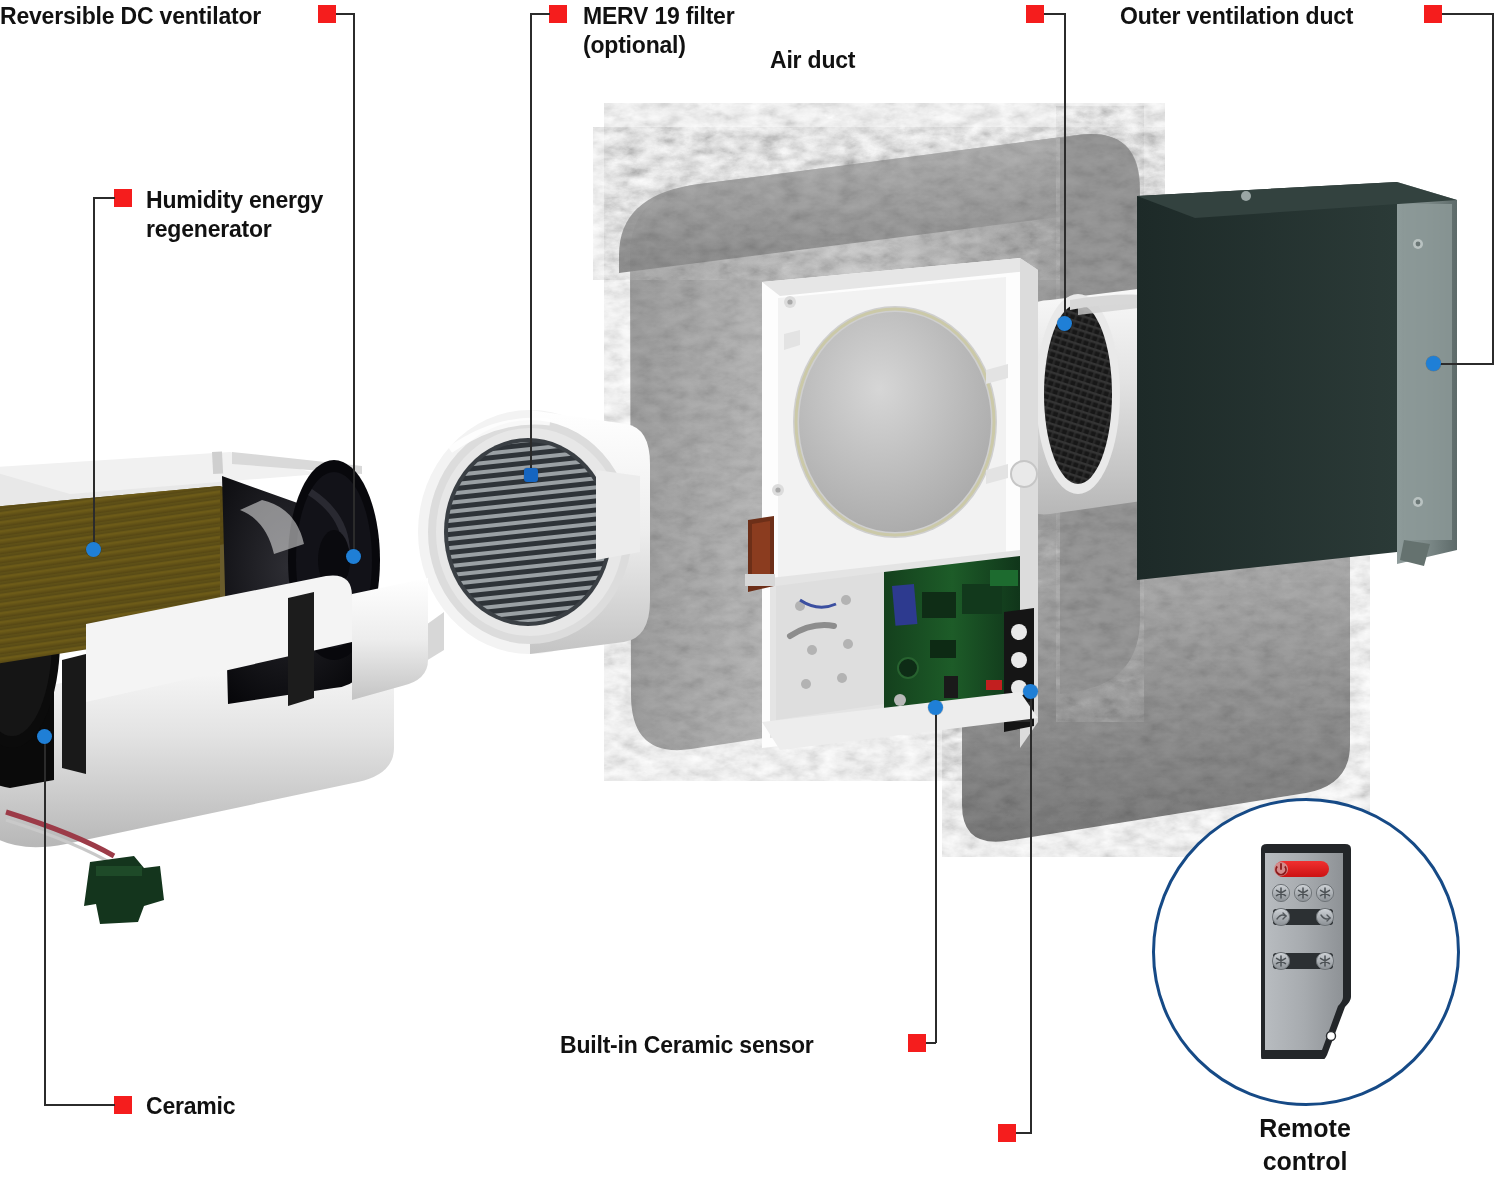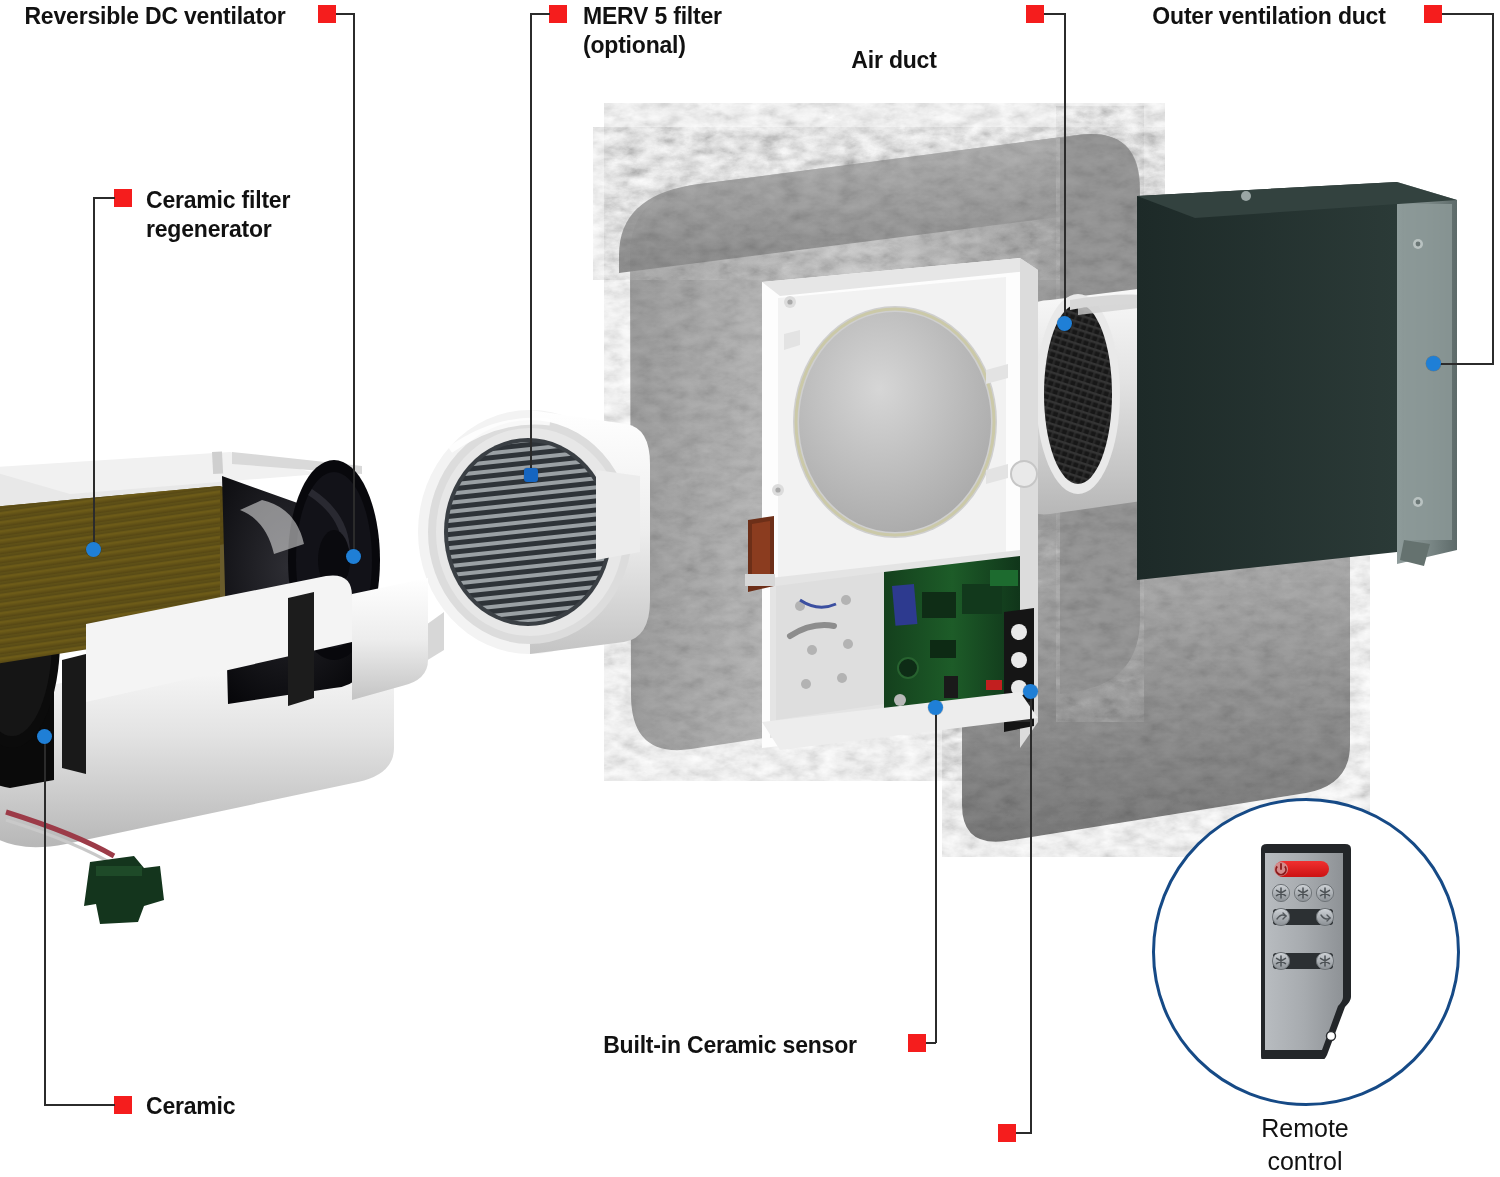--- a/index.html
+++ b/index.html
@@ -1,38 +1,38 @@
 <!DOCTYPE html>
 <html><head>
 <meta charset="utf-8">
 <style>
   html,body{margin:0;padding:0;background:#ffffff;}
   body{font-family:"Liberation Sans","DejaVu Sans",sans-serif;}
   #stage{position:relative;width:1500px;height:1177px;background:#ffffff;overflow:hidden;}
 
   
   .label{position:absolute;font-weight:700;font-size:23px;line-height:1.28;color:#111111;white-space:pre-line;letter-spacing:-0.2px;}
-  .label.right{text-align:center;}
+  .label.right{text-align:left;}
   .label.left{text-align:left;}
 
   .marker{position:absolute;width:18px;height:18px;background:#f51d1d;}
 
   .leader{position:absolute;background:#2b2b2b;}
   .leader.h{height:1.6px;}
   .leader.v{width:1.6px;}
 
   .dot{position:absolute;width:15px;height:15px;border-radius:50%;background:#1f7fd6;box-shadow:0 0 0 .5px rgba(0,0,0,.18);}
   .dot.sq{border-radius:3px;width:14px;height:14px;background:#1565c0;}
 
   
   #art{position:absolute;left:0;top:0;width:1500px;height:1177px;}
 
   
   .rc-circle{position:absolute;left:1152px;top:798px;width:308px;height:308px;border:3px solid #164a86;border-radius:50%;box-sizing:border-box;background:#fff;}
-  .rc-caption{position:absolute;left:1180px;top:1112px;width:250px;text-align:center;font-weight:400;font-size:25px;line-height:1.3;color:#111;white-space:pre-line;}
+  .rc-caption{position:absolute;left:1180px;top:1112px;width:250px;text-align:center;font-weight:700;font-size:25px;line-height:1.3;color:#111;white-space:pre-line;}
 
   .remote{position:absolute;left:1255px;top:843px;width:104px;height:216px;}
 </style>
 </head>
 <body>
 
 <div id="stage">
 
   <svg id="art" viewBox="0 0 1500 1177">
     <defs>
@@ -267,41 +267,41 @@
       <rect x="96" y="866" width="46" height="10" fill="#1e4a28"></rect>
     </g>
   </svg>
 
   <div class="label right" style="left:0px;top:2px;width:310px;">Reversible DC ventilator</div>
   <div class="marker" style="left:318px;top:5px;"></div>
   <div class="leader h" style="left:336px;top:13px;width:19px;"></div>
   <div class="leader v" style="left:353px;top:13px;height:544px;"></div>
   <div class="dot" style="left:346px;top:549px;"></div>
 
-  <div class="label left" style="left:583px;top:2px;width:260px;">MERV 5 filter
+  <div class="label left" style="left:583px;top:2px;width:260px;">MERV 19 filter
 (optional)</div>
   <div class="marker" style="left:549px;top:5px;"></div>
   <div class="leader h" style="left:530px;top:13px;width:20px;"></div>
   <div class="leader v" style="left:530px;top:13px;height:462px;"></div>
   <div class="dot sq" style="left:524px;top:468px;"></div>
 
   <div class="label right" style="left:770px;top:2px;width:248px;margin-top:44px;">Air duct</div>
   <div class="marker" style="left:1026px;top:5px;"></div>
   <div class="leader h" style="left:1044px;top:13px;width:22px;"></div>
   <div class="leader v" style="left:1064px;top:13px;height:310px;"></div>
   <div class="dot" style="left:1057px;top:316px;"></div>
 
   <div class="label right" style="left:1120px;top:2px;width:298px;">Outer ventilation duct</div>
   <div class="marker" style="left:1424px;top:5px;"></div>
   <div class="leader h" style="left:1442px;top:13px;width:52px;"></div>
   <div class="leader v" style="left:1492px;top:13px;height:351px;"></div>
   <div class="leader h" style="left:1438px;top:363px;width:56px;"></div>
   <div class="dot" style="left:1426px;top:356px;"></div>
 
-  <div class="label left" style="left:146px;top:186px;width:250px;">Ceramic filter
+  <div class="label left" style="left:146px;top:186px;width:250px;">Humidity energy
 regenerator</div>
   <div class="marker" style="left:114px;top:189px;"></div>
   <div class="leader h" style="left:93px;top:197px;width:22px;"></div>
   <div class="leader v" style="left:93px;top:197px;height:352px;"></div>
   <div class="dot" style="left:86px;top:542px;"></div>
 
   <div class="label left" style="left:146px;top:1092px;width:200px;">Ceramic</div>
   <div class="marker" style="left:114px;top:1096px;"></div>
   <div class="leader h" style="left:44px;top:1104px;width:71px;"></div>
   <div class="leader v" style="left:44px;top:742px;height:363px;"></div>

